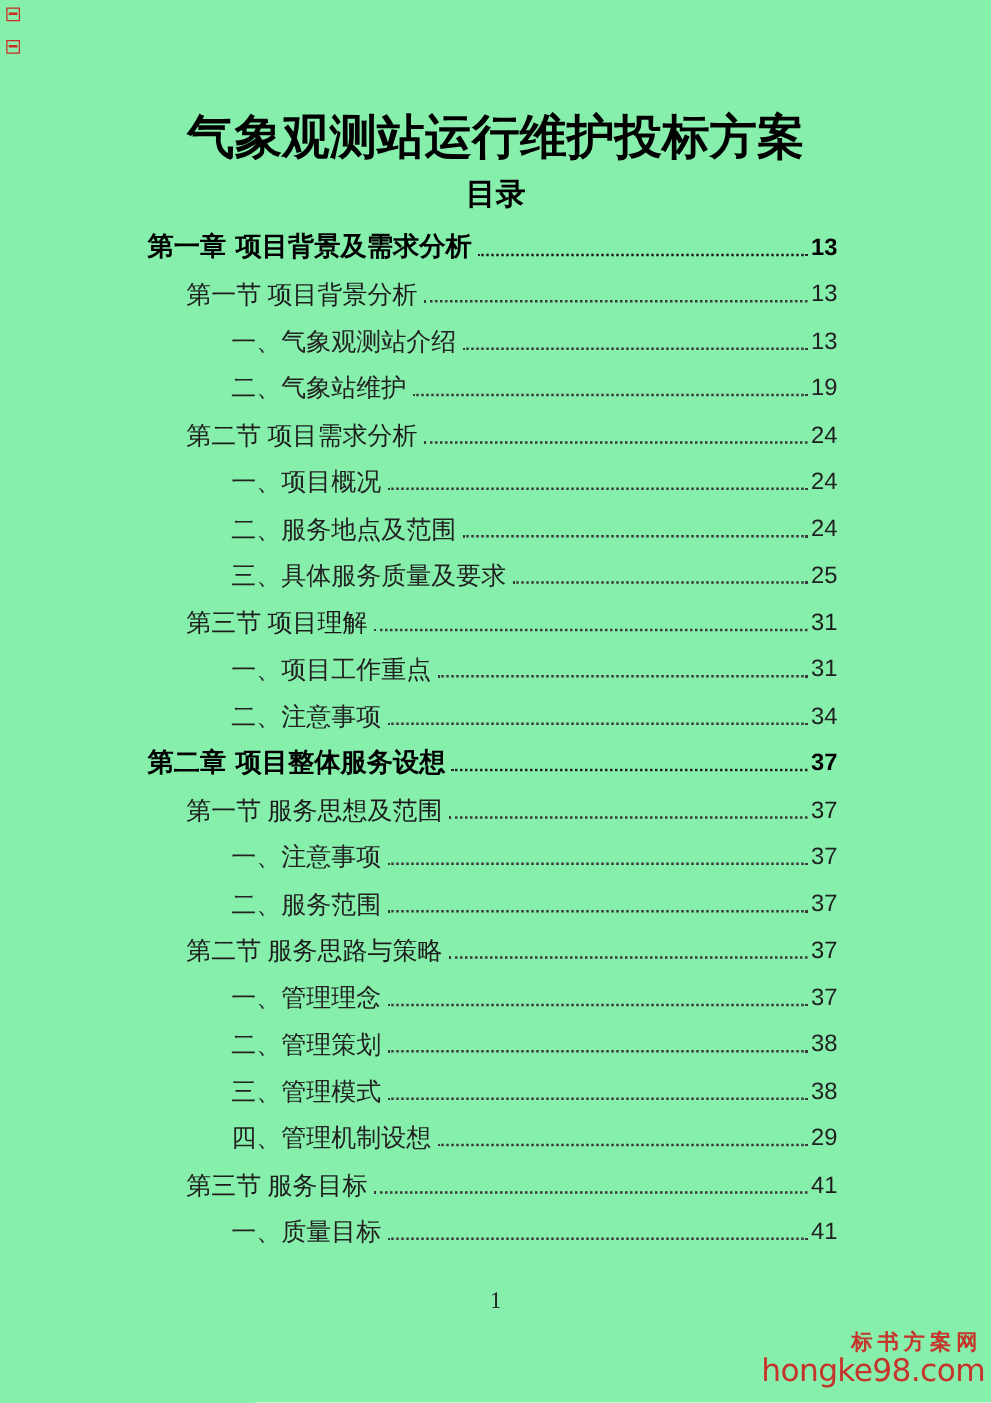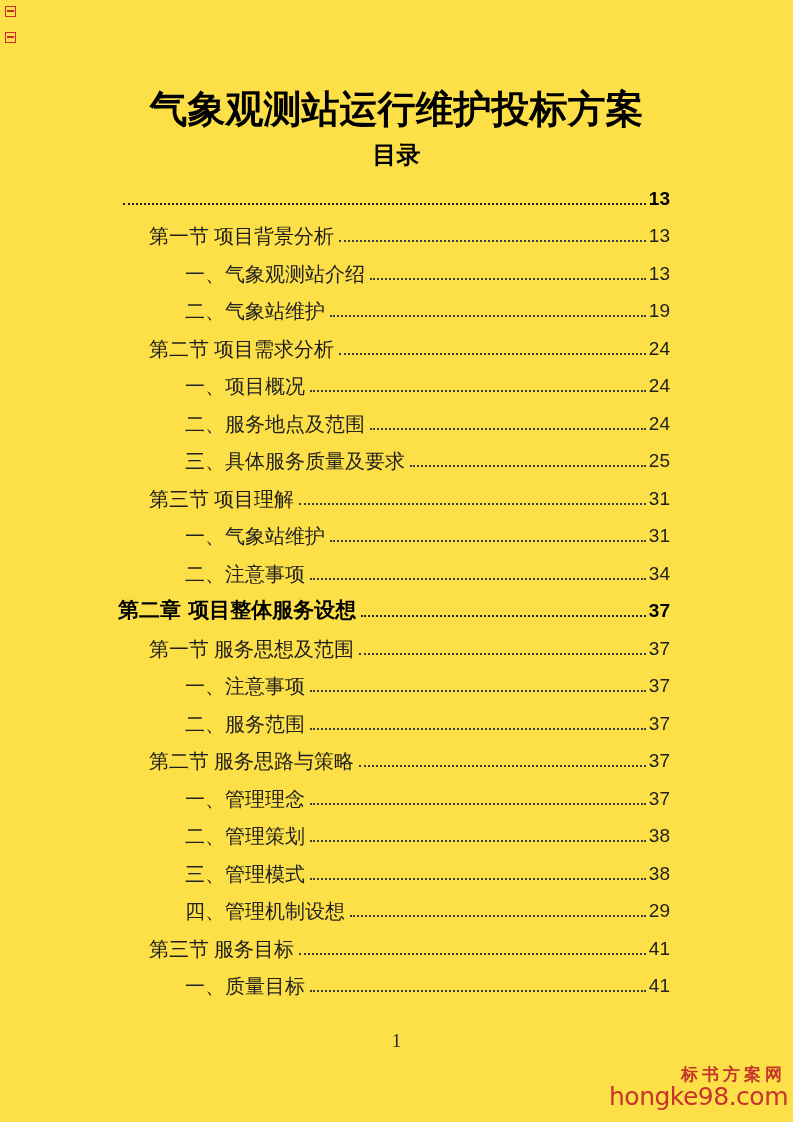--- a/index.html
+++ b/index.html
@@ -4,21 +4,21 @@
 <style>
   html, body {
     margin: 0;
     padding: 0;
     background: #ffffff;
   }
   .page {
     position: relative;
     width: 793px;
     height: 1122px;
-    background: #fde047;
+    background: #86efac;
     overflow: hidden;
     font-family: "Liberation Serif", serif;
     color: #1c1c1c;
   }
 
   
   .corner-marks {
     position: absolute;
     left: 5px;
     top: 6px;
@@ -155,20 +155,21 @@
     <div class="corner-mark" style="border-color: rgb(204, 44, 33);"></div>
     <div class="corner-mark" style="border-color: rgb(204, 44, 33);"></div>
   </div>
 
   <h1 class="doc-title">气象观测站运行维护投标方案</h1>
 
   <div class="toc-heading">目录</div>
 
   <div class="toc" id="toc-list">
       <div class="toc-row lvl-chapter">
+      <span class="toc-label">第一章 项目背景及需求分析</span>
       <span class="toc-dots"></span>
       <span class="toc-page">13</span>
     </div>
       <div class="toc-row lvl-section">
       <span class="toc-label">第一节 项目背景分析</span>
       <span class="toc-dots"></span>
       <span class="toc-page">13</span>
     </div>
       <div class="toc-row lvl-item">
       <span class="toc-label">一、气象观测站介绍</span>
@@ -199,21 +200,21 @@
       <span class="toc-label">三、具体服务质量及要求</span>
       <span class="toc-dots"></span>
       <span class="toc-page">25</span>
     </div>
       <div class="toc-row lvl-section">
       <span class="toc-label">第三节 项目理解</span>
       <span class="toc-dots"></span>
       <span class="toc-page">31</span>
     </div>
       <div class="toc-row lvl-item">
-      <span class="toc-label">一、气象站维护</span>
+      <span class="toc-label">一、项目工作重点</span>
       <span class="toc-dots"></span>
       <span class="toc-page">31</span>
     </div>
       <div class="toc-row lvl-item">
       <span class="toc-label">二、注意事项</span>
       <span class="toc-dots"></span>
       <span class="toc-page">34</span>
     </div>
       <div class="toc-row lvl-chapter">
       <span class="toc-label">第二章 项目整体服务设想</span>

